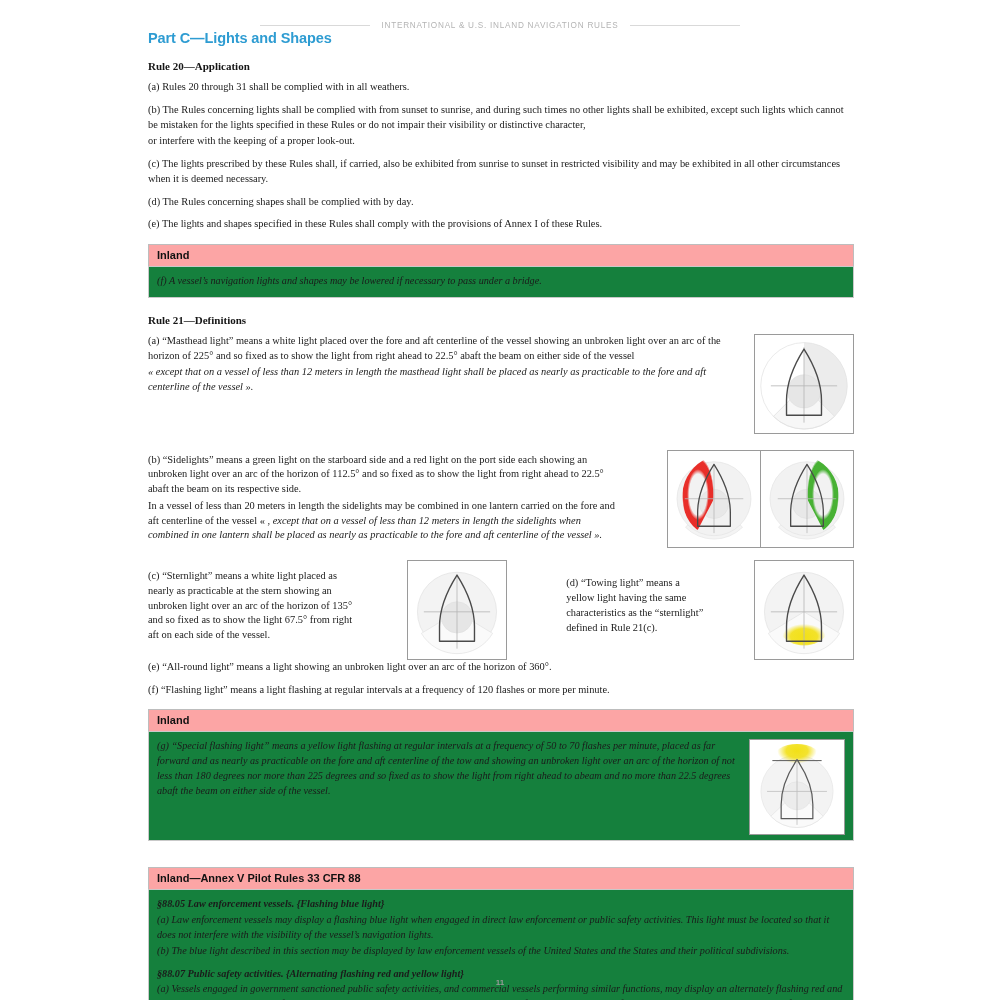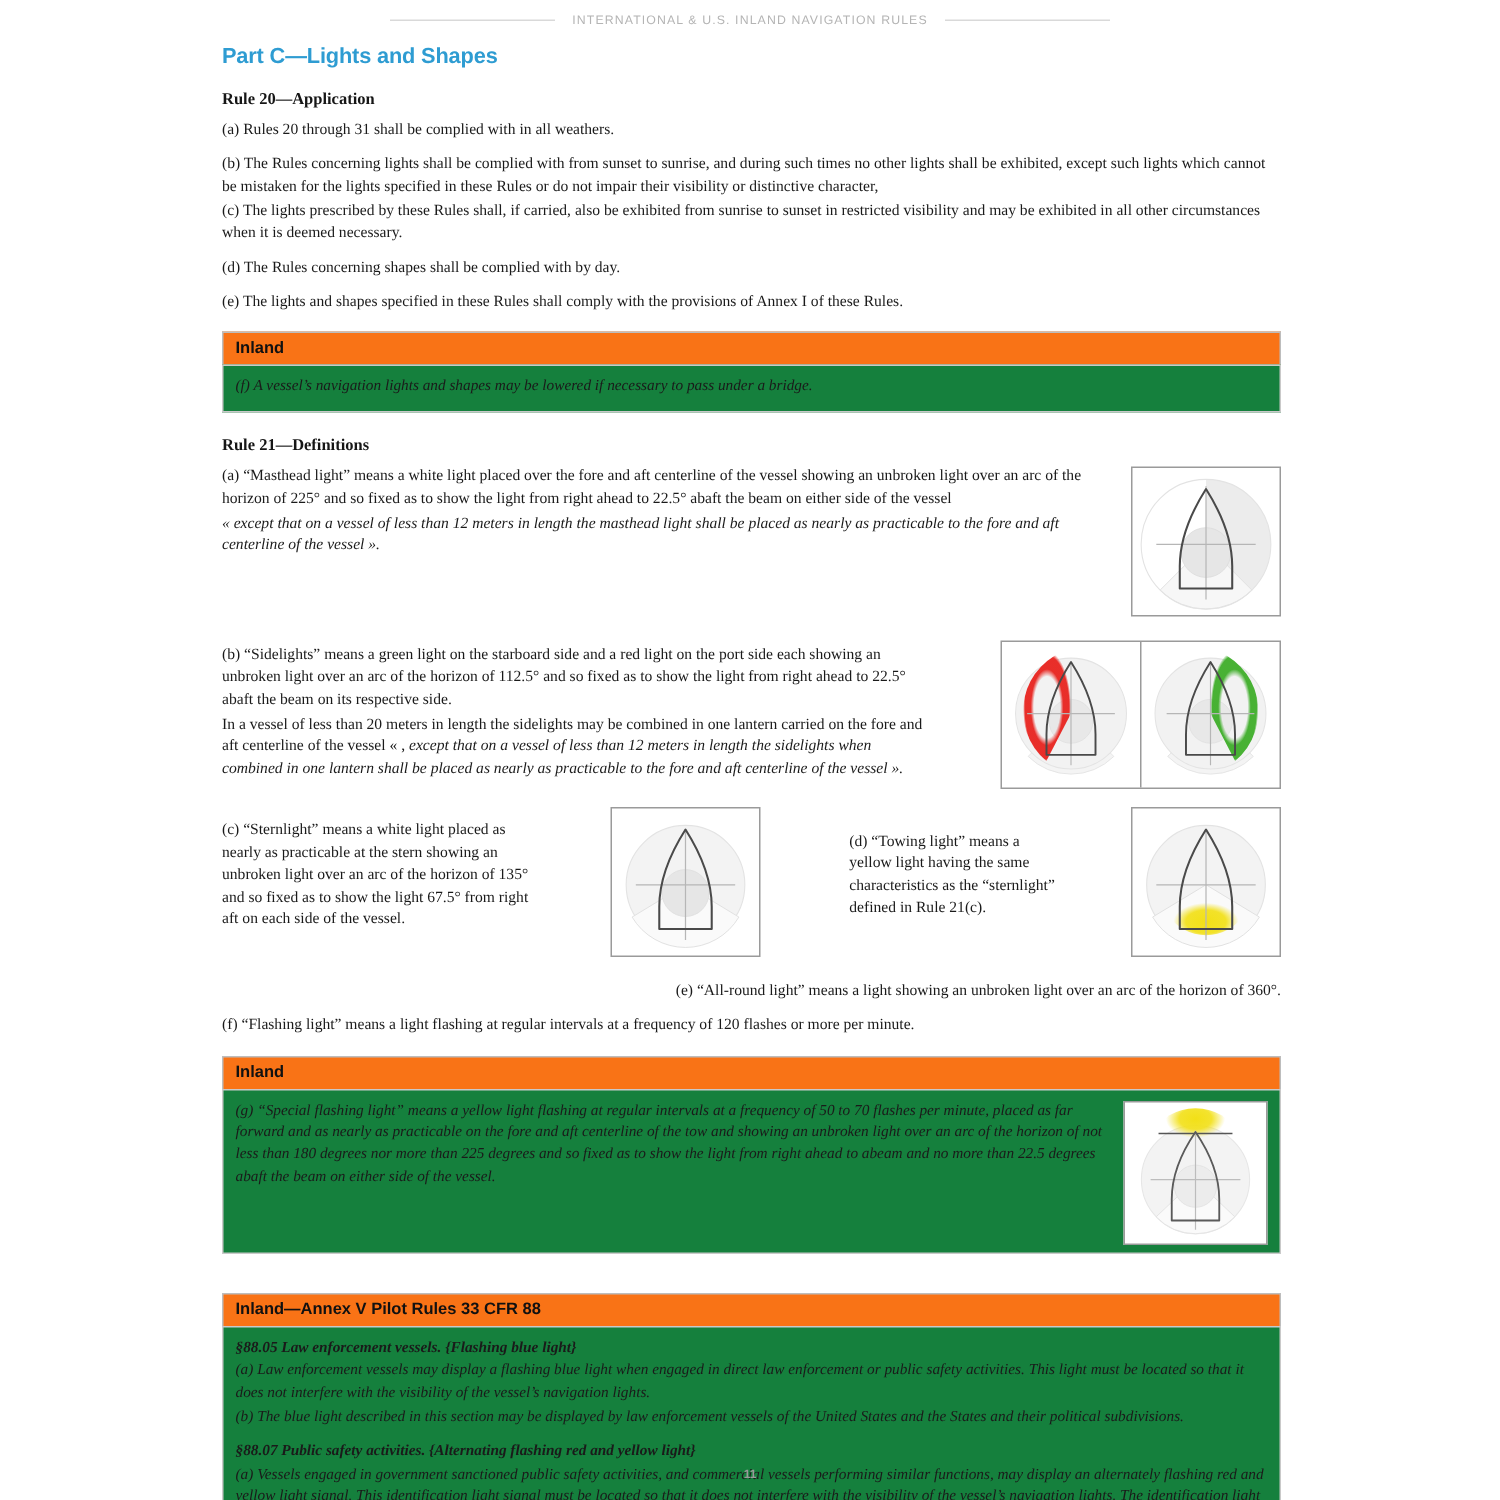--- a/index.html
+++ b/index.html
@@ -8,21 +8,21 @@
     width:1000px; height:1000px;
     background:#ffffff;
     font-family:"Liberation Serif", serif;
     color:#1a1a1a;
     position:relative;
     overflow:hidden;
   }
 
   
   .runhead {
-    position:absolute; top:0; left:0; width:1000px; height:26px;
+    position:absolute; top:12px; left:0; width:1000px; height:26px;
     display:flex; align-items:center; justify-content:center;
   }
   .runhead .rule { flex:0 0 110px; height:1px; background:#d9d9d9; }
   .runhead .rule.left { margin-right:12px; }
   .runhead .rule.right { margin-left:12px; }
   .runhead .txt {
     font-family:"Liberation Sans", sans-serif;
     font-size:8.2px; letter-spacing:0.75px; color:#b4b4b4;
     white-space:nowrap;
   }
@@ -45,21 +45,21 @@
   p.para {
     font-size:10.4px; line-height:1.42; margin:0 0 8px 0;
     text-align:left;
   }
   p.para.tight { margin-bottom:2px; }
   .it { font-style:italic; }
 
   
   .inland-block { margin:12px 0 14px 0; }
   .inland-bar {
-    background:#f97316;
+    background:#fca5a5;
     border:1px solid #bdbdbd;
     border-bottom:none;
     font-family:"Liberation Sans", sans-serif;
     font-size:11px; font-weight:bold; color:#111;
     padding:4px 8px 5px 8px;
   }
   .inland-body {
     border:1px solid #c9c9c9;
     background:#15803d;
     padding:7px 8px 8px 8px;
@@ -107,20 +107,21 @@
   <span class="rule right"></span>
 </div>
 
 <div class="page">
 
   <h1 class="part">Part C—Lights and Shapes</h1>
 
   <h2 class="rule">Rule 20—Application</h2>
   <p class="para">(a) Rules 20 through 31 shall be complied with in all weathers.</p>
   <p class="para tight">(b) The Rules concerning lights shall be complied with from sunset to sunrise, and during such times no other lights shall be exhibited, except such lights which cannot be mistaken for the lights specified in these Rules or do not impair their visibility or distinctive character,</p>
+  <p class="para">or interfere with the keeping of a proper look-out.</p>
   <p class="para">(c) The lights prescribed by these Rules shall, if carried, also be exhibited from sunrise to sunset in restricted visibility and may be exhibited in all other circumstances when it is deemed necessary.</p>
   <p class="para">(d) The Rules concerning shapes shall be complied with by day.</p>
   <p class="para">(e) The lights and shapes specified in these Rules shall comply with the provisions of Annex I of these Rules.</p>
 
   <div class="inland-block">
     <div class="inland-bar">Inland</div>
     <div class="inland-body">
       <p>(f) A vessel’s navigation lights and shapes may be lowered if necessary to pass under a bridge.</p>
     </div>
   </div>
@@ -234,21 +235,21 @@
 
           <path d="M50 56 L22 73 A33 33 0 0 0 78 73 Z" fill="url(#yellowstern)"></path>
           <line x1="14" y1="52" x2="86" y2="52" stroke="#b6b6b6" stroke-width="0.9"></line>
           <line x1="50" y1="12" x2="50" y2="92" stroke="#b6b6b6" stroke-width="0.9"></line>
           <path d="M50 12 C36 34 31 52 31 68 L31 84 L69 84 L69 68 C69 52 64 34 50 12 Z" fill="none" stroke="#4a4a4a" stroke-width="1.5" stroke-linejoin="round"></path>
         </svg>
       </div>
     </div>
   </div>
 
-  <p class="para" style="margin-top:16px;text-align:right;">(e) “All-round light” means a light showing an unbroken light over an arc of the horizon of 360°.</p>
+  <p class="para" style="margin-top:0;">(e) “All-round light” means a light showing an unbroken light over an arc of the horizon of 360°.</p>
   <p class="para">(f) “Flashing light” means a light flashing at regular intervals at a frequency of 120 flashes or more per minute.</p>
 
   <div class="inland-block">
     <div class="inland-bar">Inland</div>
     <div class="inland-body" style="position:relative; min-height:110px; padding-right:112px;">
       <p>(g) “Special flashing light” means a yellow light flashing at regular intervals at a frequency of 50 to 70 flashes per minute, placed as far forward and as nearly as practicable on the fore and aft centerline of the tow and showing an unbroken light over an arc of the horizon of not less than 180 degrees nor more than 225 degrees and so fixed as to show the light from right ahead to abeam and no more than 22.5 degrees abaft the beam on either side of the vessel.</p>
       <div style="position:absolute; right:8px; top:7px;">
         <div class="fig-frame">
           <svg width="88" height="88" viewBox="0 0 100 100">
             <defs>

